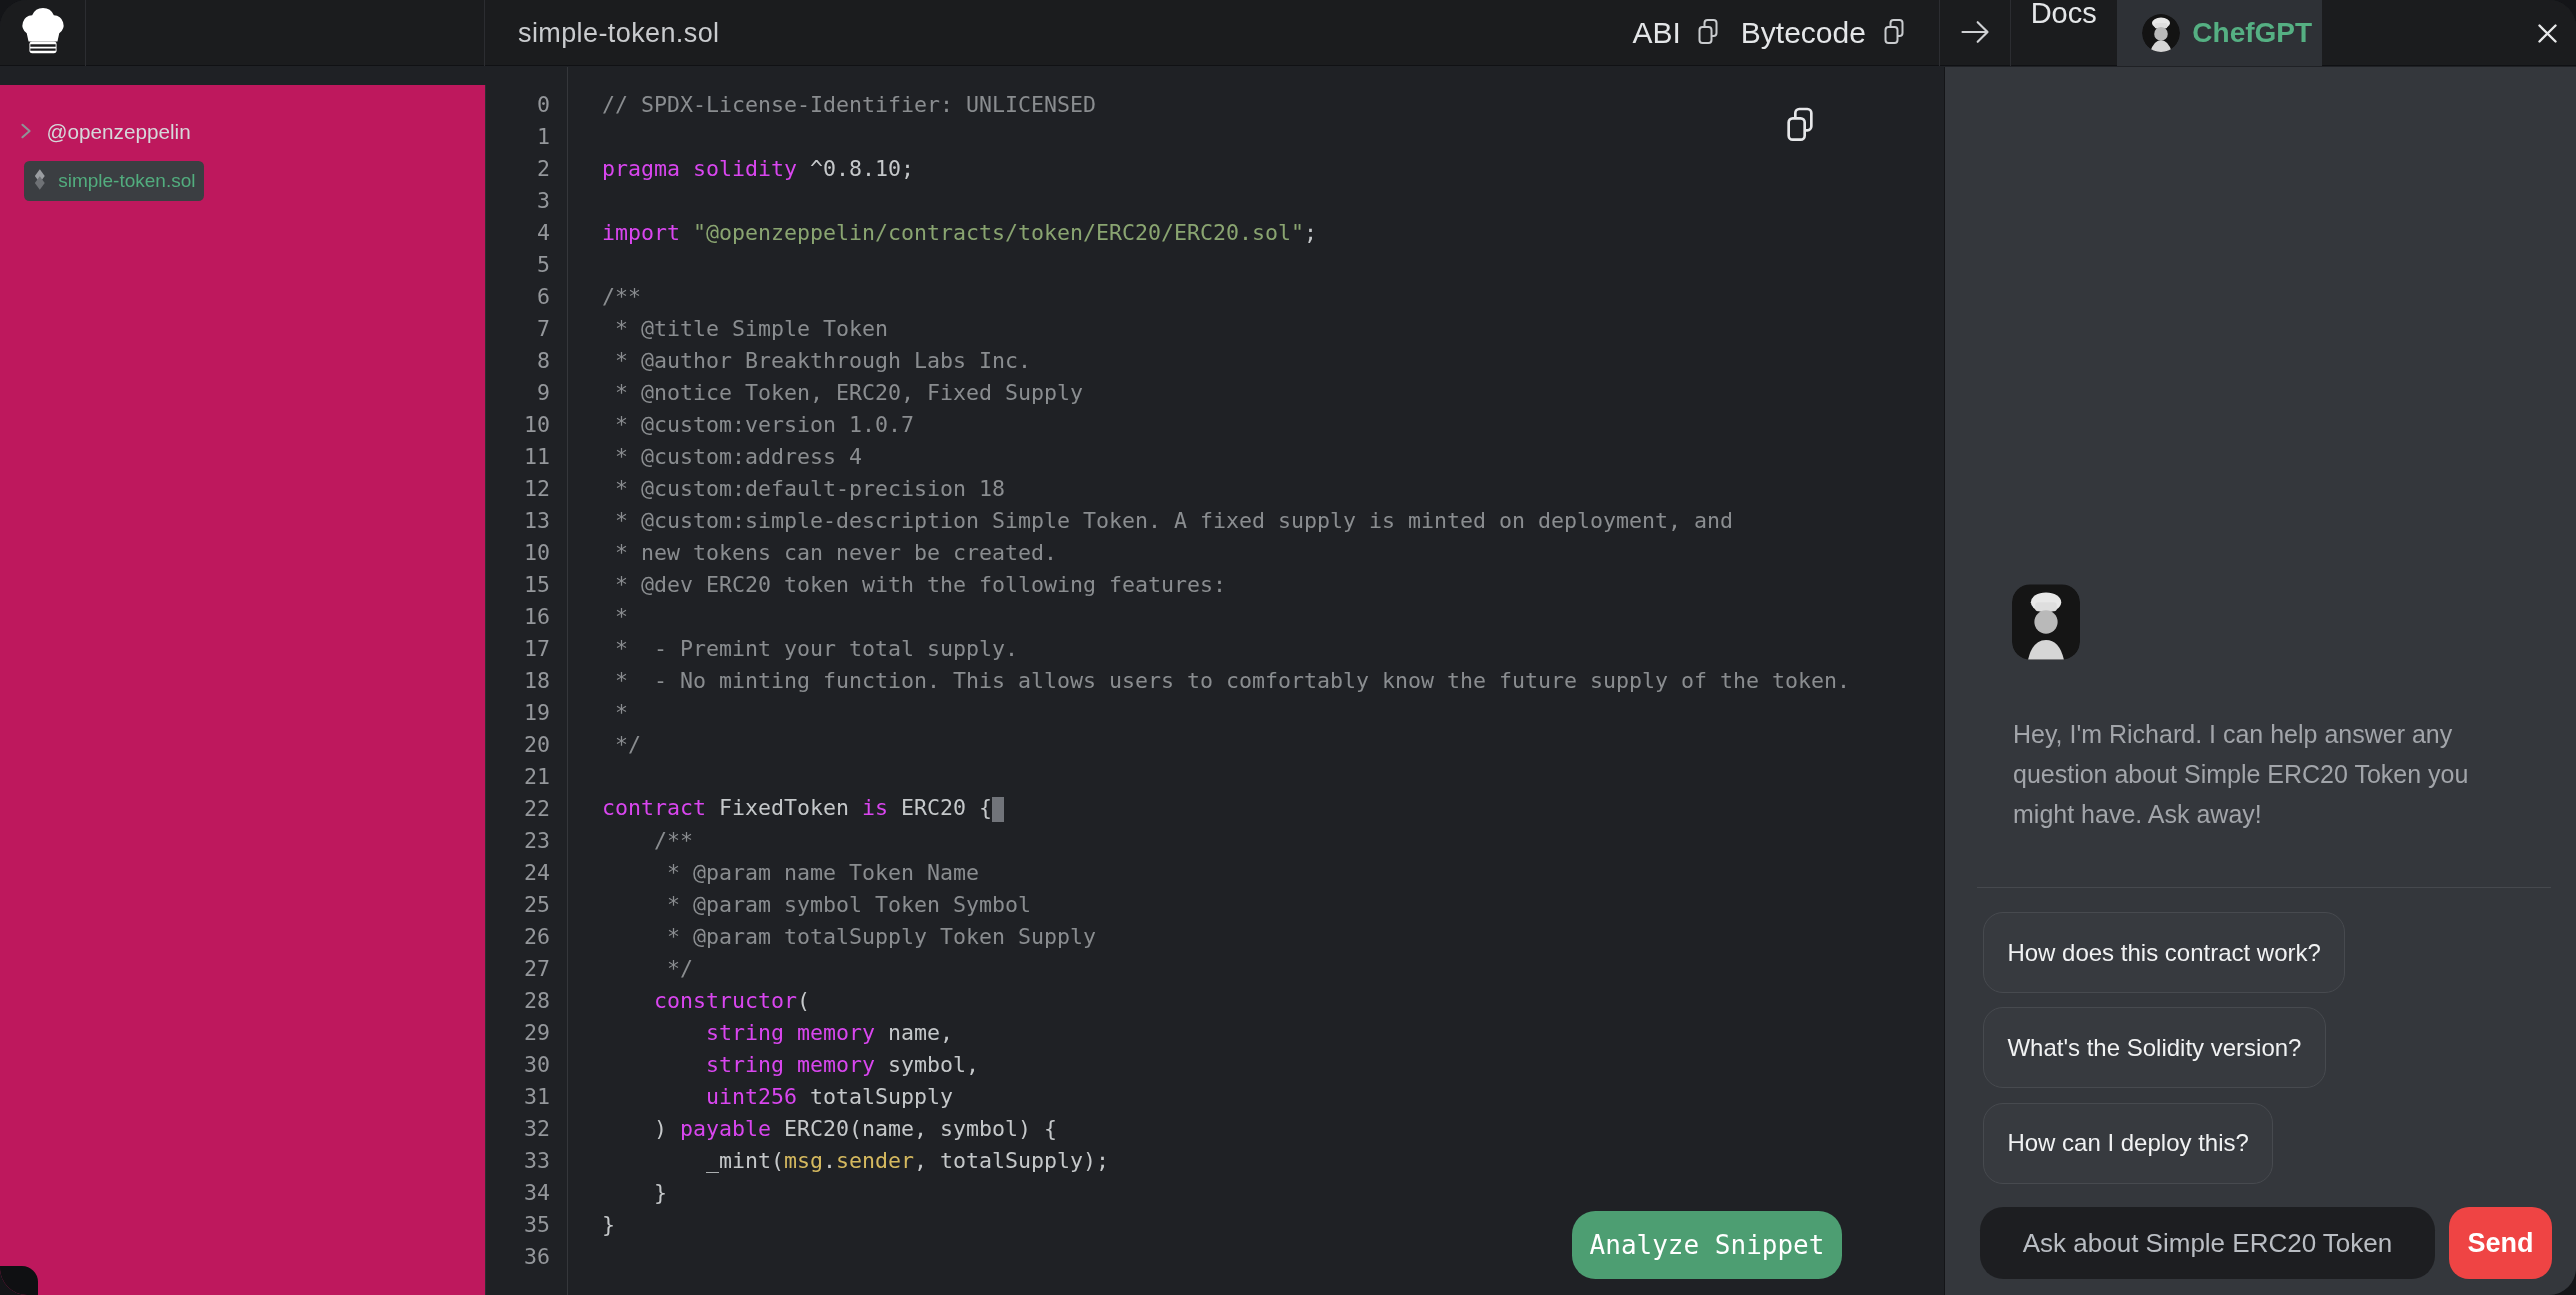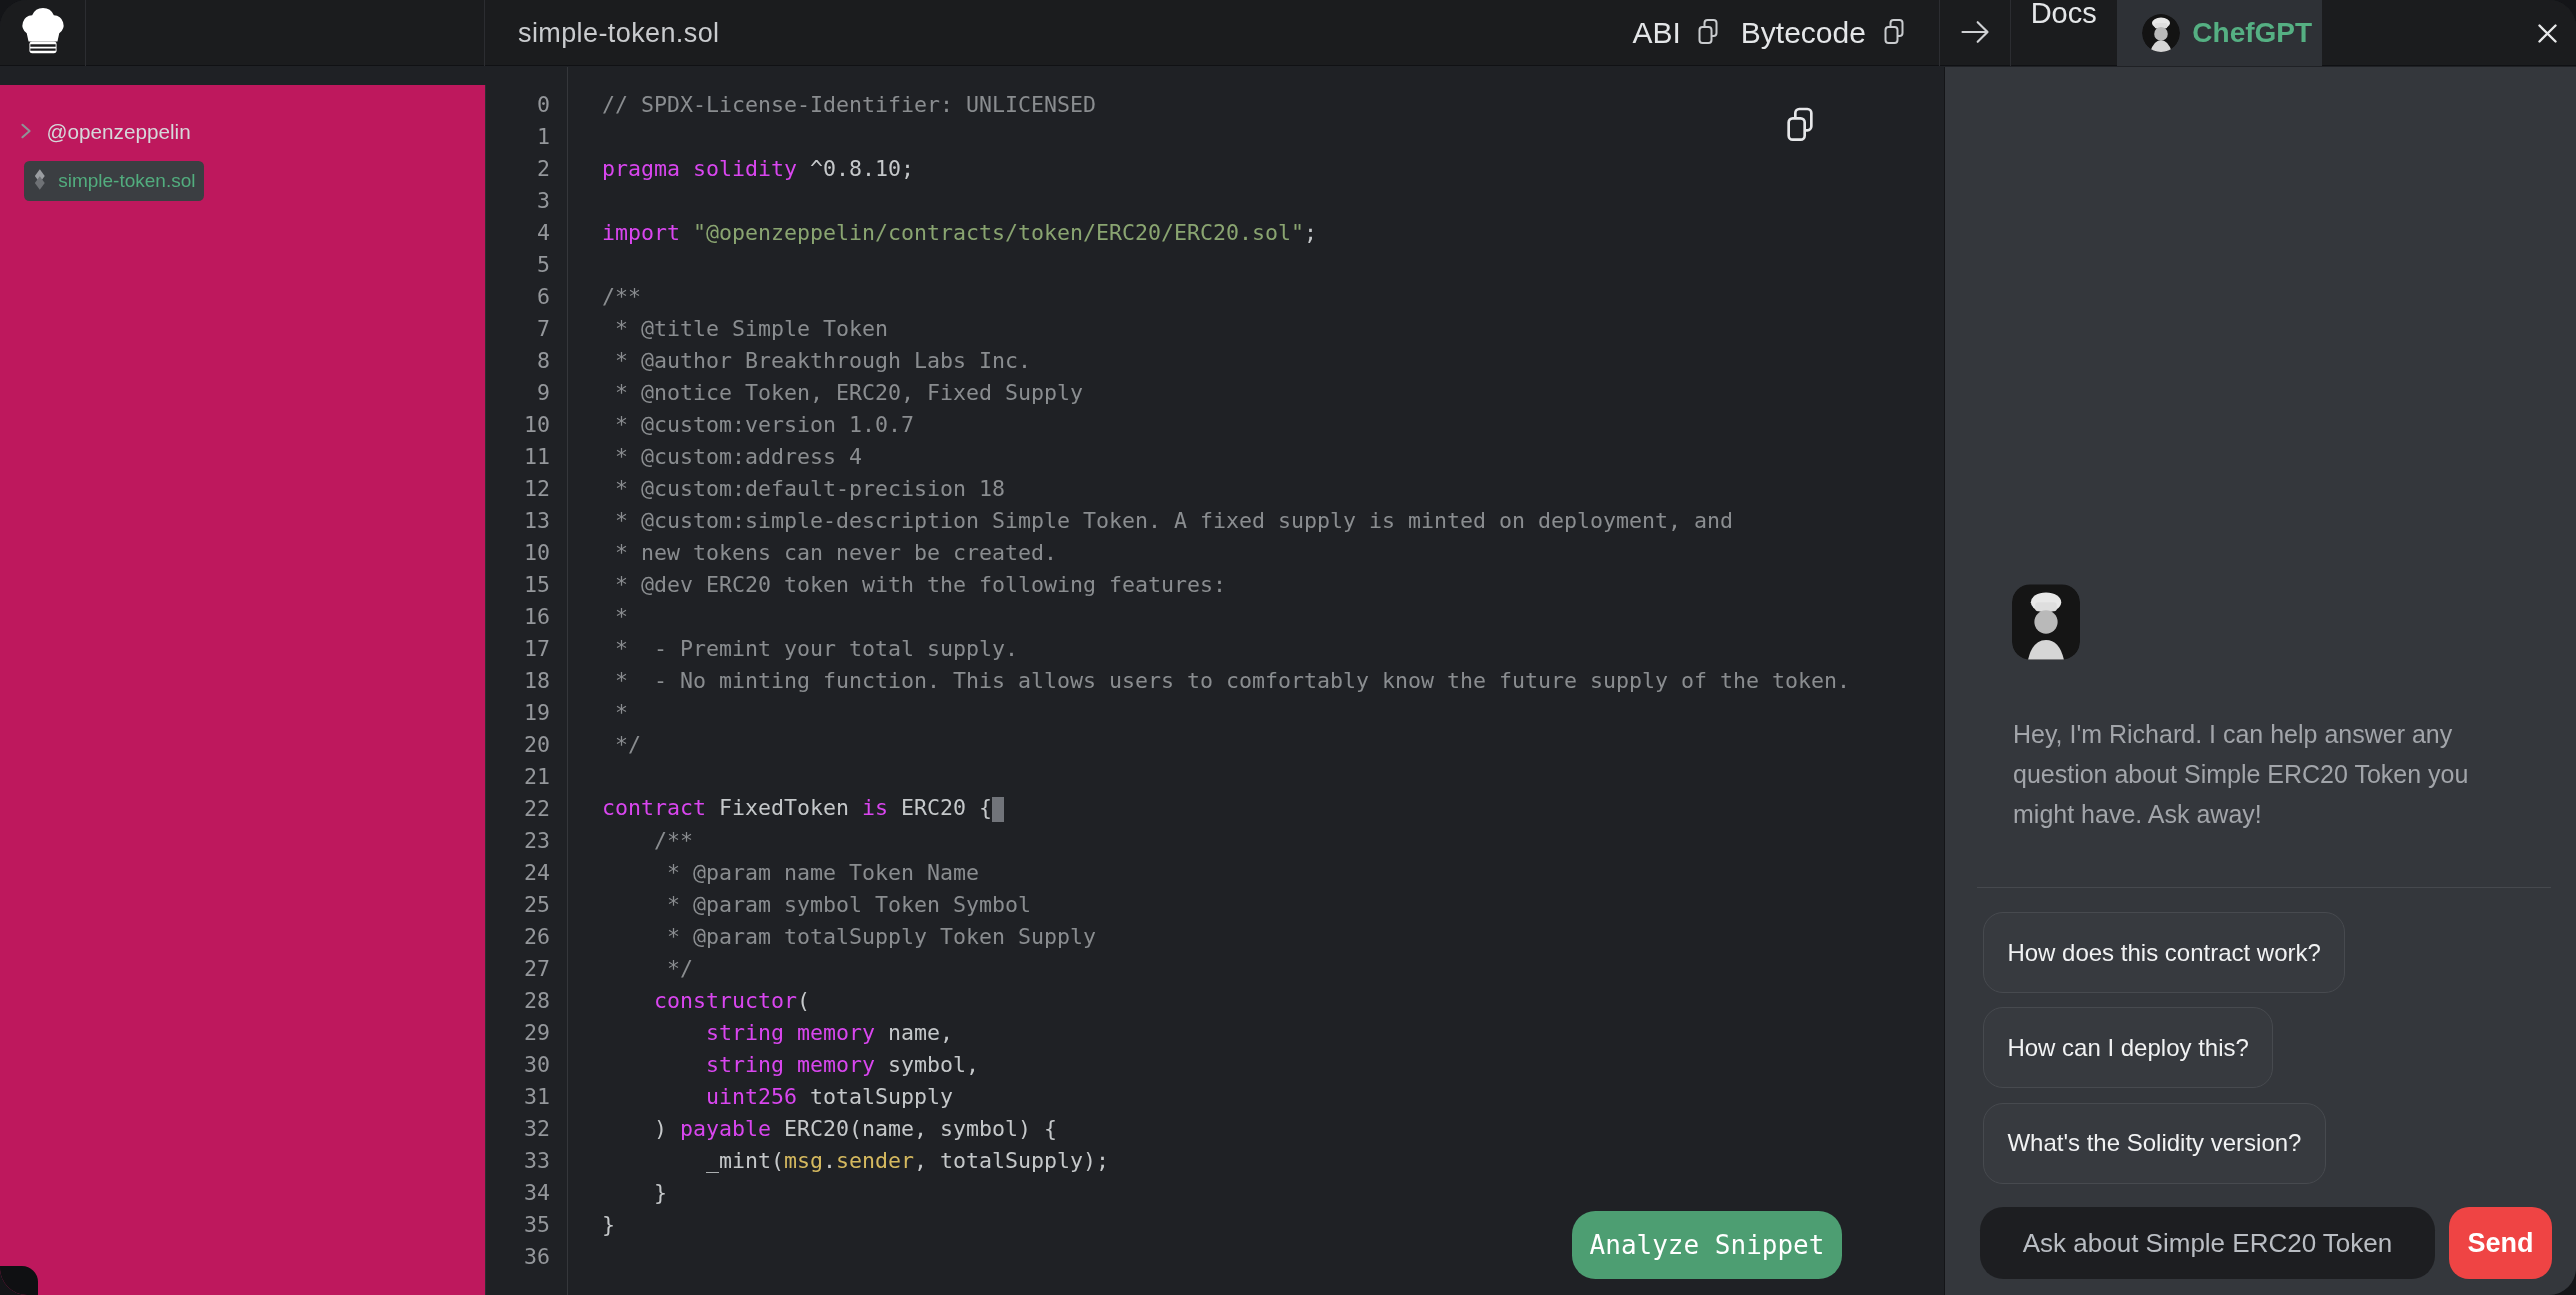--- a/index.html
+++ b/index.html
@@ -286,22 +286,22 @@
         <ellipse cx="38" cy="20" rx="17" ry="11" fill="#e8e8e8"></ellipse>
         <rect x="26" y="20" width="24" height="10" rx="3" fill="#dedede"></rect>
         <circle cx="38" cy="42" r="13" fill="#b9b9b9"></circle>
         <path d="M18 84 q5-22 20-22 q15 0 20 22 z" fill="#d6d6d6"></path>
       </svg>
     </span>
     <p class="greeting">Hey, I'm Richard. I can help answer any question about Simple ERC20 Token you might have. Ask away!</p>
     <hr class="divider">
     <div class="chips">
         <div class="chip">How does this contract work?</div>
+        <div class="chip">What's the Solidity version?</div>
         <div class="chip">How can I deploy this?</div>
-        <div class="chip">What's the Solidity version?</div>
       </div>
     <div class="input-row">
       <input class="chat-input" type="text" placeholder="Ask about Simple ERC20 Token" style="">
       <button class="send">Send</button>
     </div>
   </section>
 
   <div class="corner"></div>
 </div>
 

